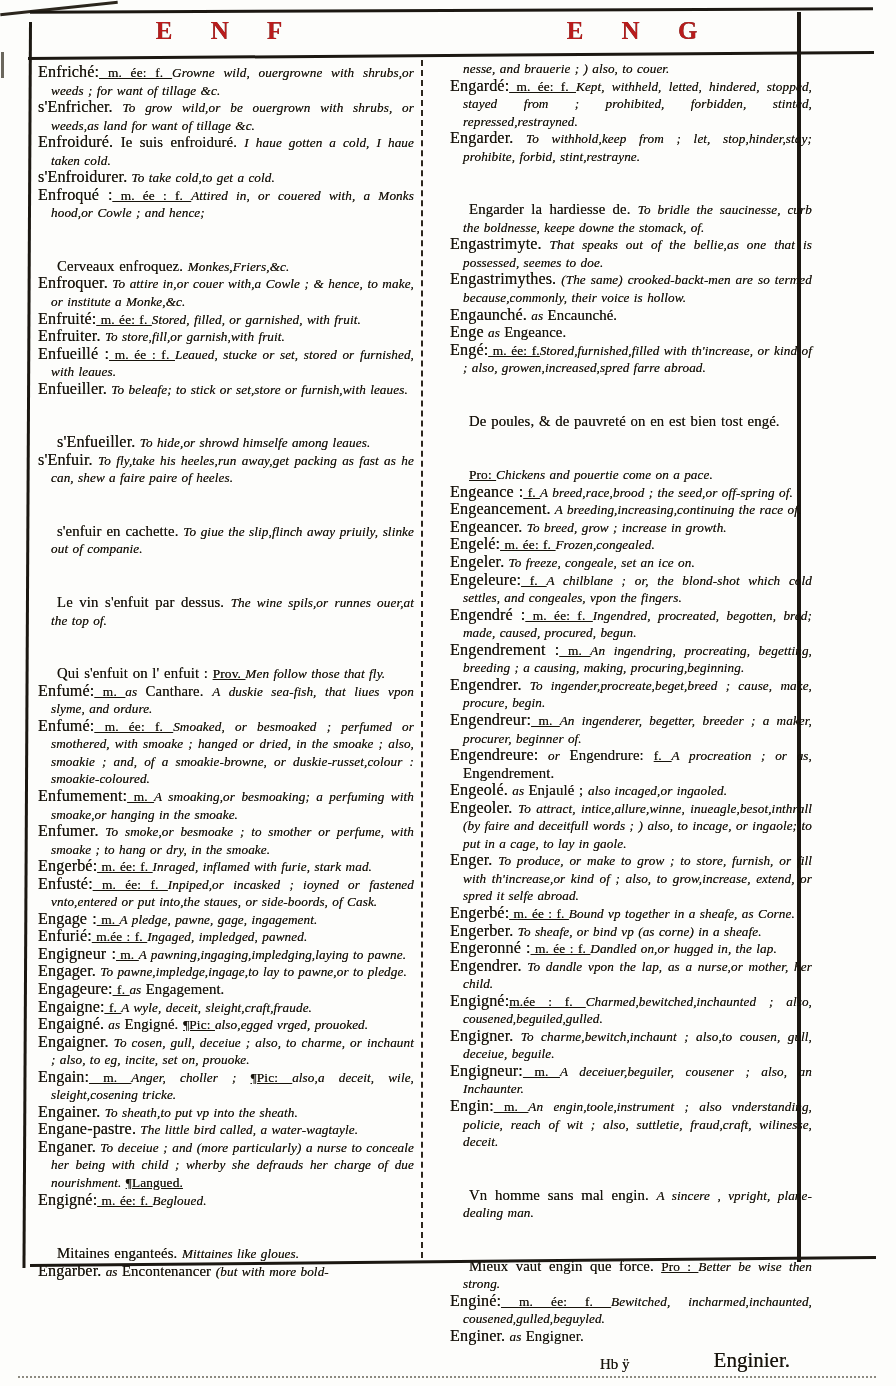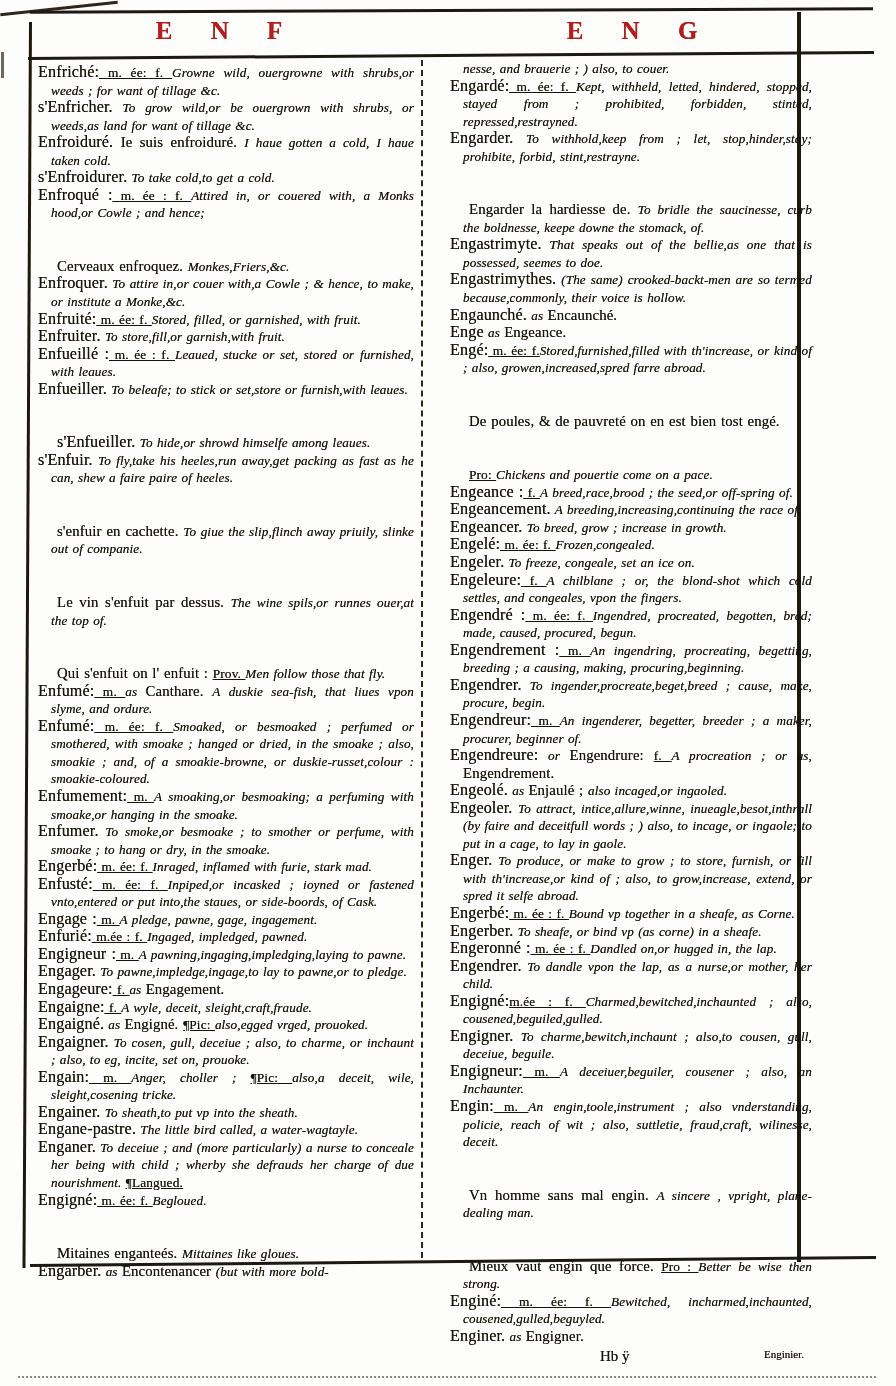--- a/index.html
+++ b/index.html
@@ -42,25 +42,25 @@
   }
   .entry.sub  { text-indent:6px;margin-top:36px; }
   .entry.cont { text-indent:0; }
 
   .seg-hw { font-size:16.2px; }
   .seg-fr { font-size:14.8px; }
   .seg-rm { font-size:13.4px;text-decoration:underline; }
   .seg-it { font-style:italic; }
 
   .footer-line {
-    display:flex; align-items:flex-start; margin-top:3px;
+    display:flex; align-items:flex-end; margin-top:3px;
     padding-left:150px; font-size:15px;
     text-shadow:0 0 0.4px rgba(25,20,10,0.75);
   }
-  .catchword { margin-left:auto; margin-right:8px; font-size:11px; }
+  .catchword { margin-left:auto; margin-right:22px; font-size:21px; }
 </style>
 </head>
 <body>
 
 <div class="sheet">
 
   <div class="artifact-tl"></div>
   <div class="artifact-l"></div>
   <div class="rule-top"></div>
 

